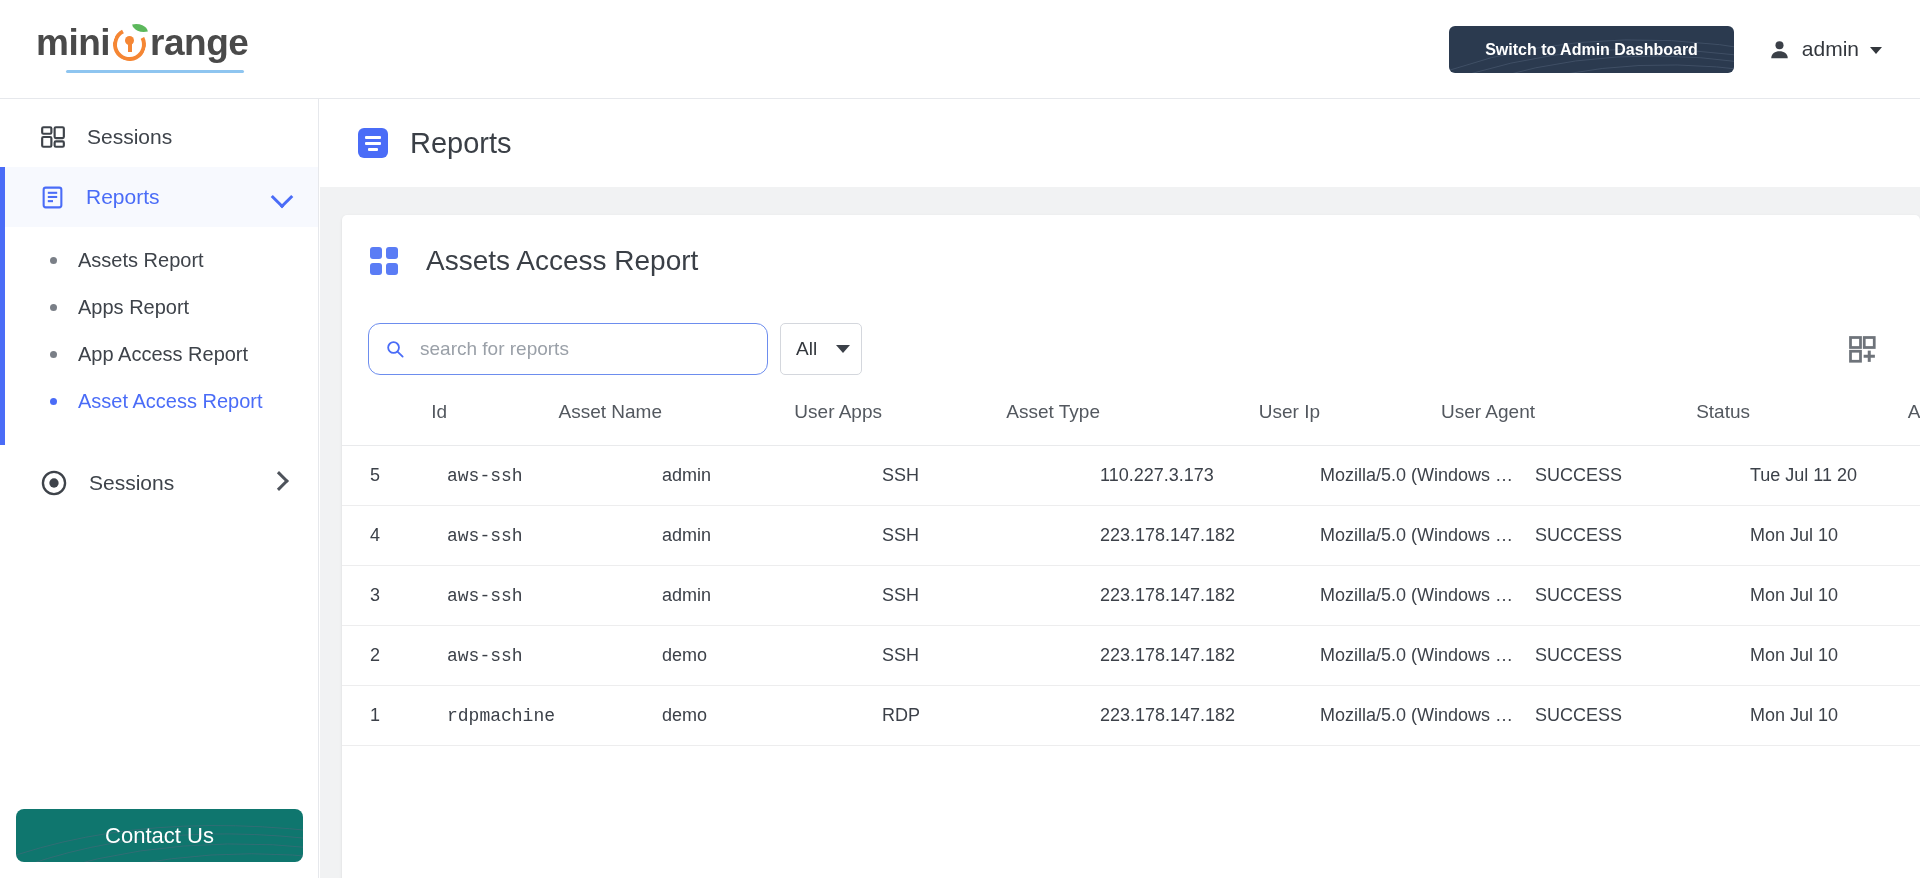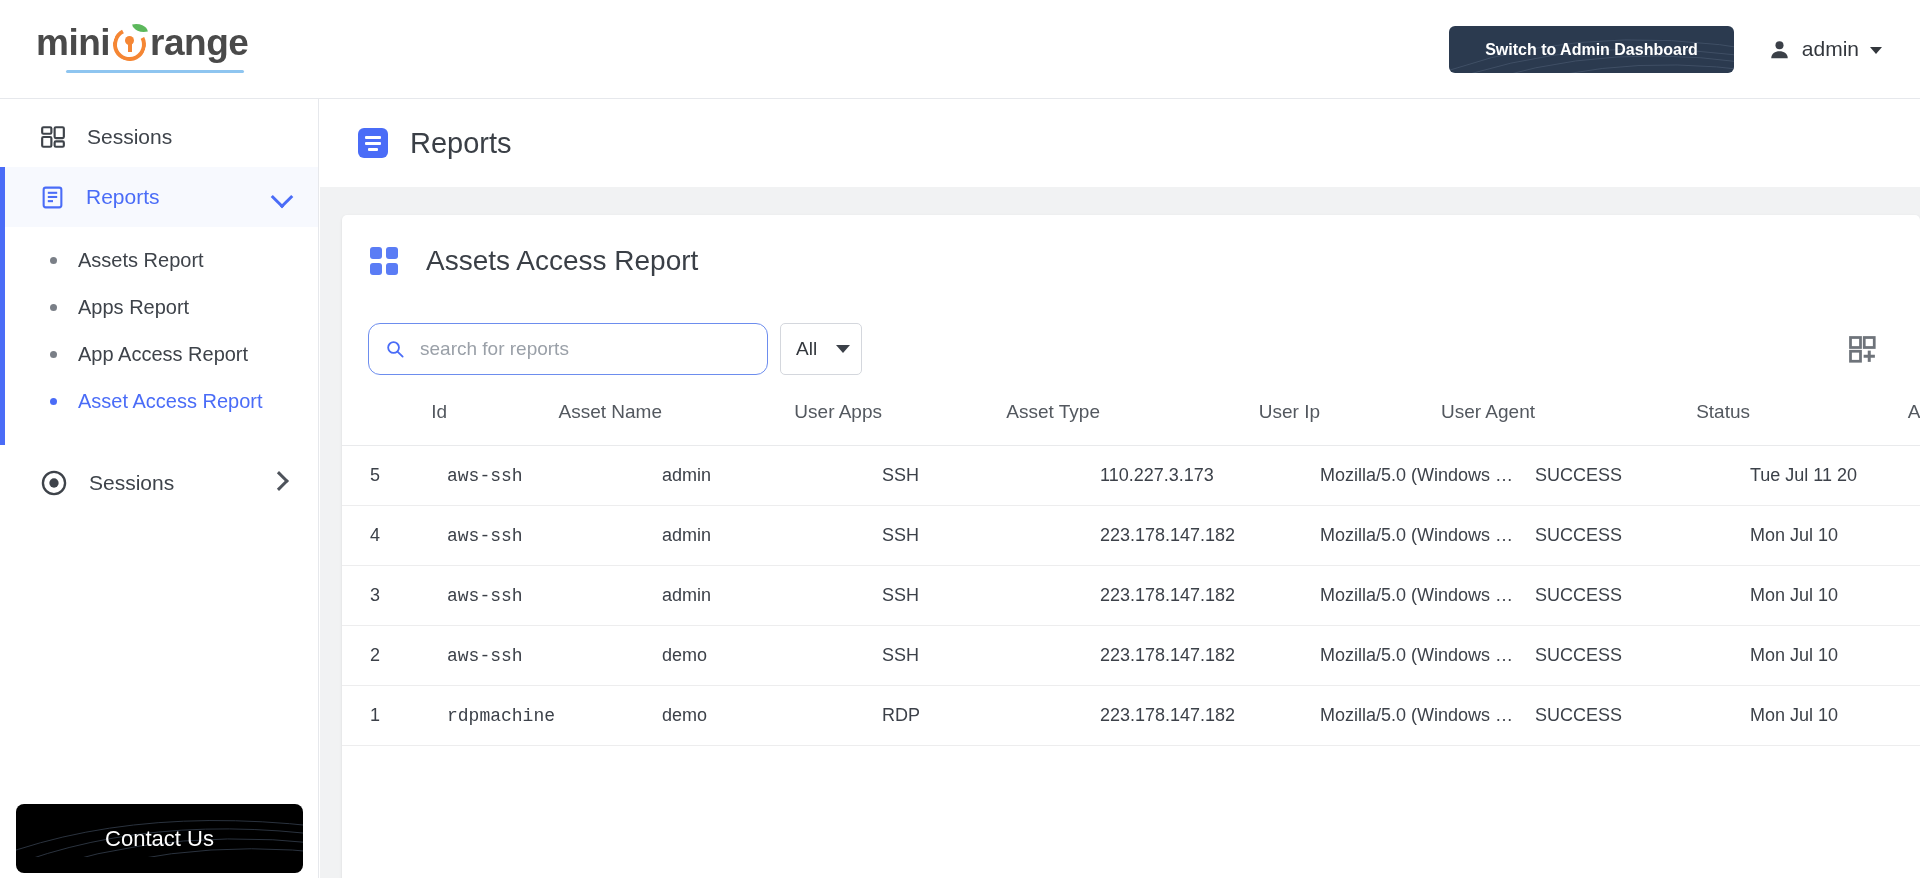--- a/index.html
+++ b/index.html
@@ -108,23 +108,23 @@
     transform: rotate(45deg);
   }
   .chev-right {
     position: absolute; right: 32px; top: 21px;
     width: 14px; height: 14px;
     border-right: 3px solid #4e535b; border-top: 3px solid #4e535b;
     transform: rotate(45deg);
   }
 
   .contact-btn {
-    position: absolute; left: 16px; bottom: 5px;
-    width: 287px; height: 69px; border-radius: 8px;
-    background: #000000; color: #ffffff;
+    position: absolute; left: 16px; bottom: 16px;
+    width: 287px; height: 53px; border-radius: 8px;
+    background: #0f766e; color: #ffffff;
     font-size: 22px; display: flex; align-items: center; justify-content: center;
     cursor: pointer; overflow: hidden;
   }
 
   
   .main {
     position: absolute; top: 99px; left: 320px;
     width: 1600px; height: 779px; background: #f1f2f3;
   }
   .page-head {

